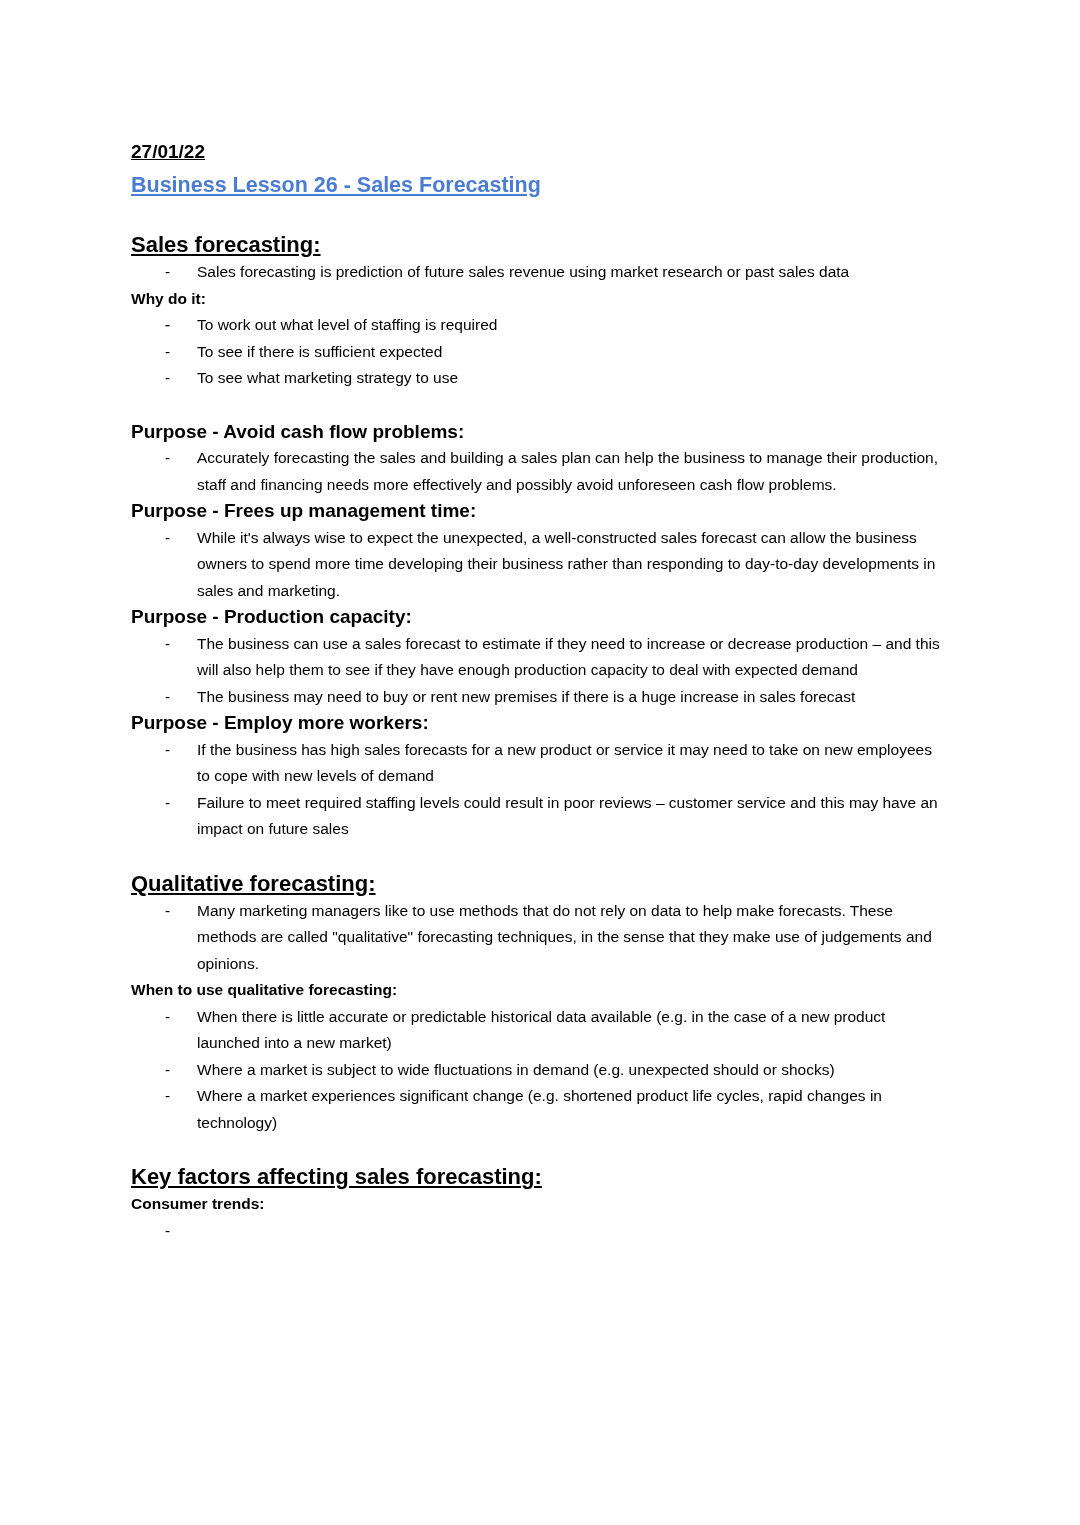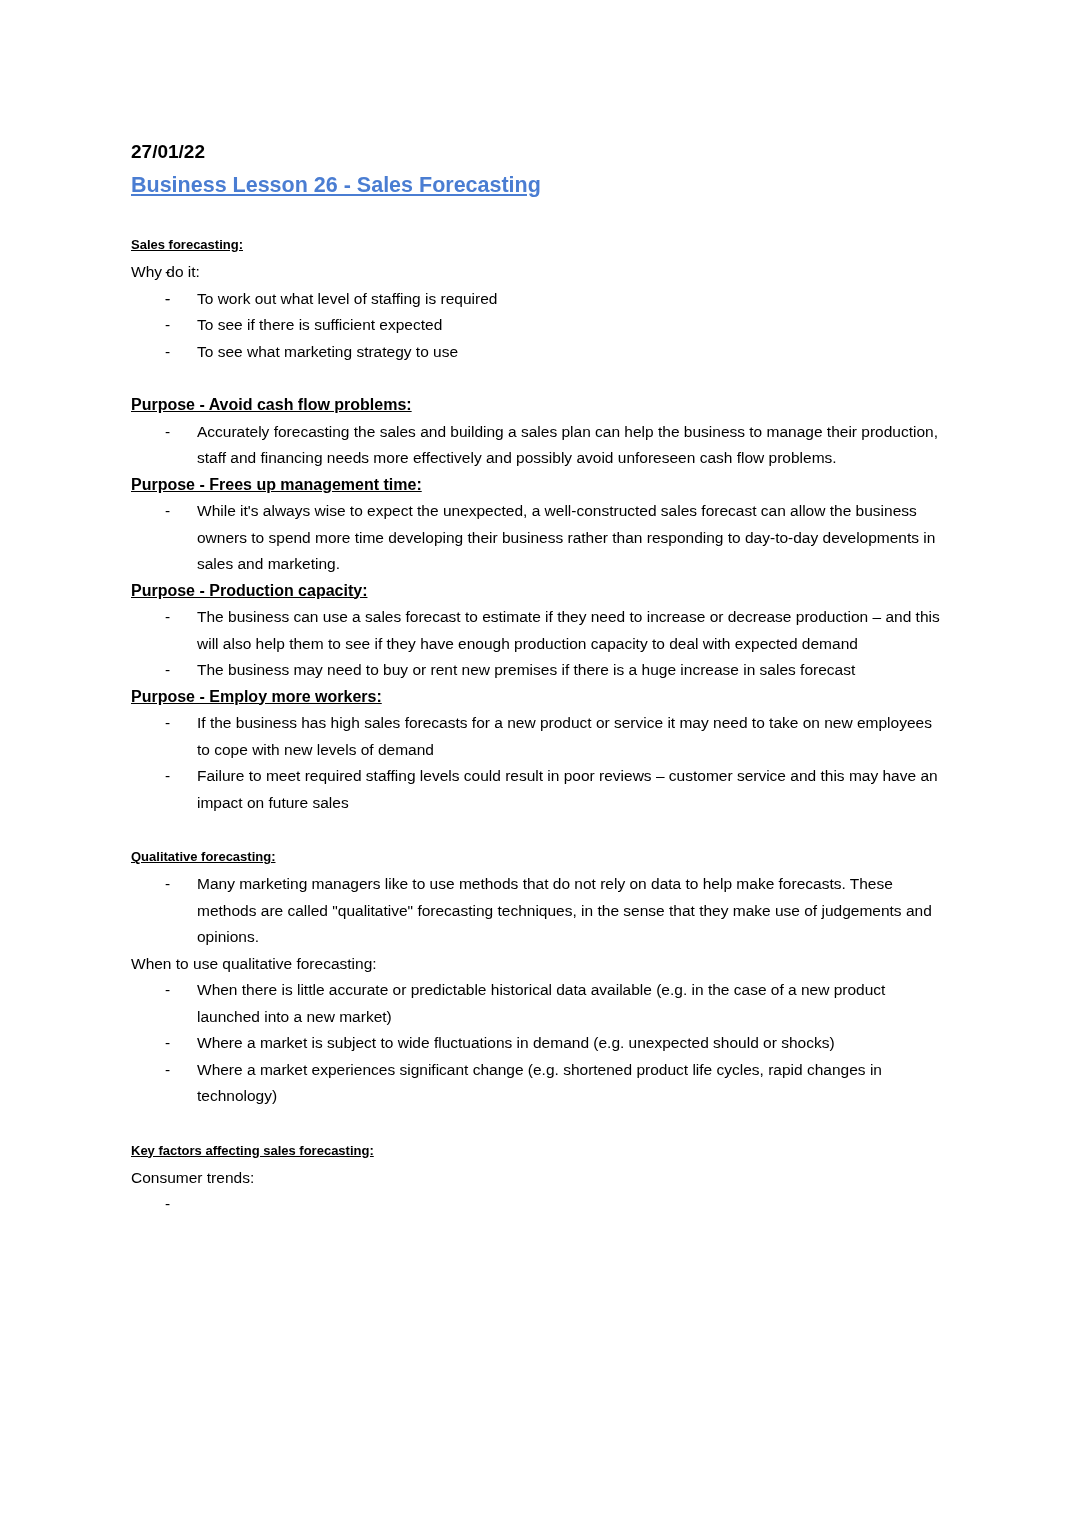--- a/index.html
+++ b/index.html
@@ -11,48 +11,48 @@
     color: #000000;
     overflow: hidden;
   }
   .doc {
     padding: 135px 138px 0 131px;
   }
   .date {
     font-size: 19px;
     line-height: 33px;
     font-weight: 700;
+    text-decoration: underline;
   }
   .doc-title {
     font-size: 21.5px;
     line-height: 35px;
     font-weight: 700;
     text-decoration: underline;
     color: var(--link-color, #4a7dd2);
     cursor: pointer;
     display: inline-block;
   }
   .title-row { line-height: 35px; }
   .spacer { height: 27px; }
   .h-large {
-    font-size: 13px;
+    font-size: 22px;
     line-height: 28px;
     font-weight: 700;
     text-decoration: underline;
   }
   .h-underline {
-    font-size: 16px;
+    font-size: 19px;
     line-height: 26.5px;
     font-weight: 700;
-    text-decoration: underline;
   }
   .h-bold {
     font-size: 15.5px;
     line-height: 26.5px;
-    font-weight: 400;
+    font-weight: 700;
   }
   .bullet {
     position: relative;
     font-size: 15.5px;
     line-height: 26.5px;
     padding-left: 66px;
   }
   .bullet .dash {
     position: absolute;
     left: 34px;
@@ -60,21 +60,21 @@
   }
 </style>
 </head>
 <body>
 
 <div class="doc" id="doc">
     <div class="date">27/01/22</div>
     <div class="title-row"><span class="doc-title">Business Lesson 26 - Sales Forecasting</span></div>
     <div class="spacer"></div>
     <div class="h-large">Sales forecasting:</div>
-    <div class="bullet"><span class="dash">-</span></div>
+    <div class="bullet"><span class="dash">-</span><span class="bullet-text">Sales forecasting is prediction of future sales revenue using market research or past sales data</span></div>
     <div class="h-bold">Why do it:</div>
     <div class="bullet"><span class="dash">-</span></div>
     <div class="bullet"><span class="dash">-</span><span class="bullet-text">To work out what level of staffing is required</span></div>
     <div class="bullet"><span class="dash">-</span><span class="bullet-text">To see if there is sufficient expected</span></div>
     <div class="bullet"><span class="dash">-</span><span class="bullet-text">To see what marketing strategy to use</span></div>
     <div class="spacer"></div>
     <div class="h-underline">Purpose - Avoid cash flow problems:</div>
     <div class="bullet"><span class="dash">-</span><span class="bullet-text">Accurately forecasting the sales and building a sales plan can help the business to manage their production, staff and financing needs more effectively and possibly avoid unforeseen cash flow problems.</span></div>
     <div class="h-underline">Purpose - Frees up management time:</div>
     <div class="bullet"><span class="dash">-</span><span class="bullet-text">While it's always wise to expect the unexpected, a well-constructed sales forecast can allow the business owners to spend more time developing their business rather than responding to day-to-day developments in sales and marketing.</span></div>

